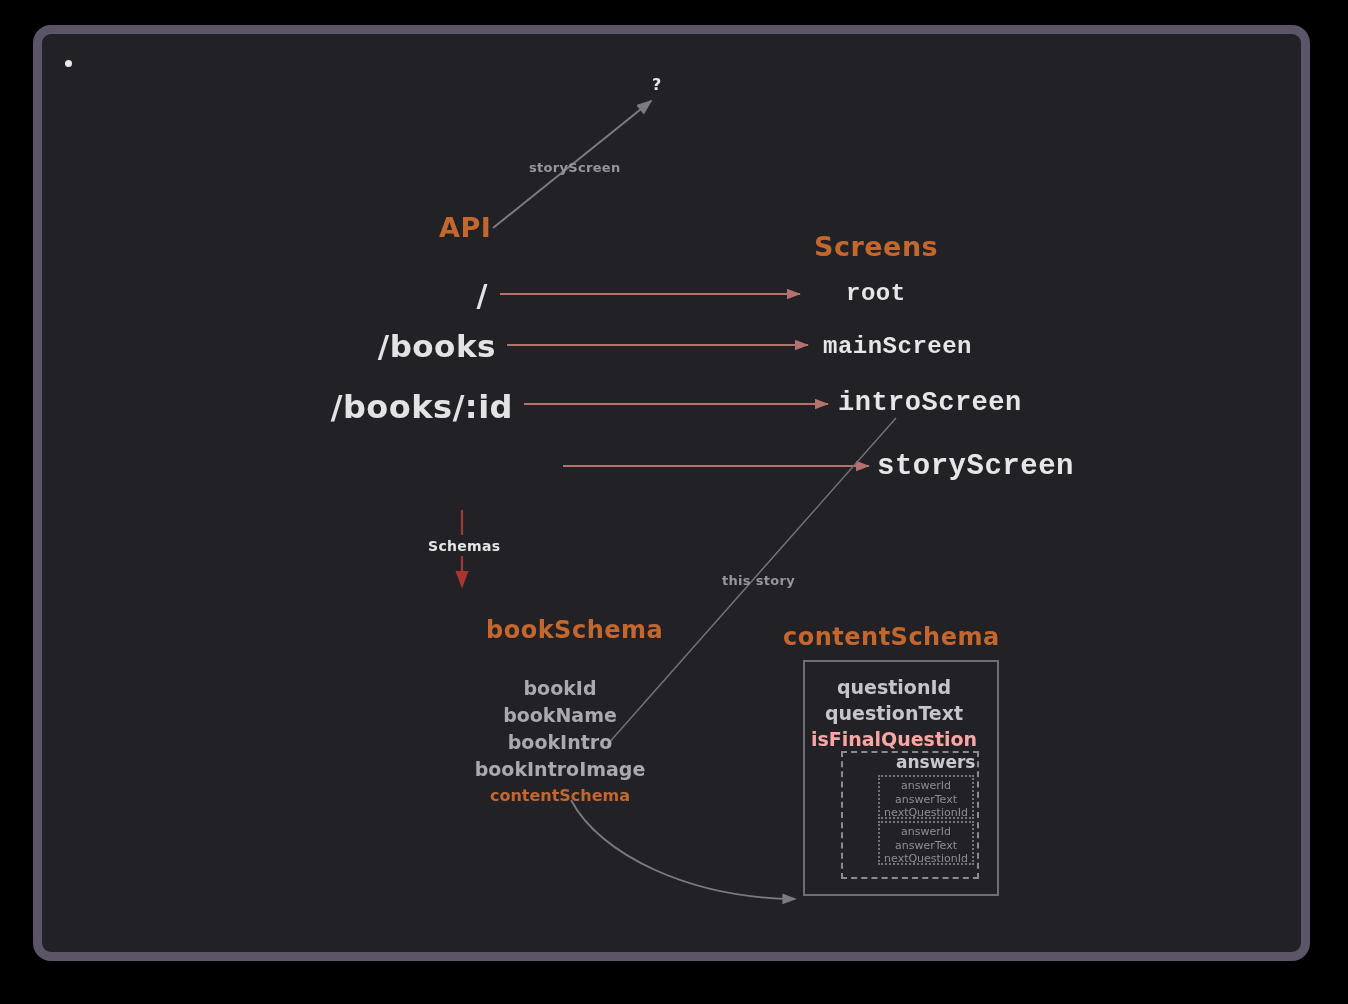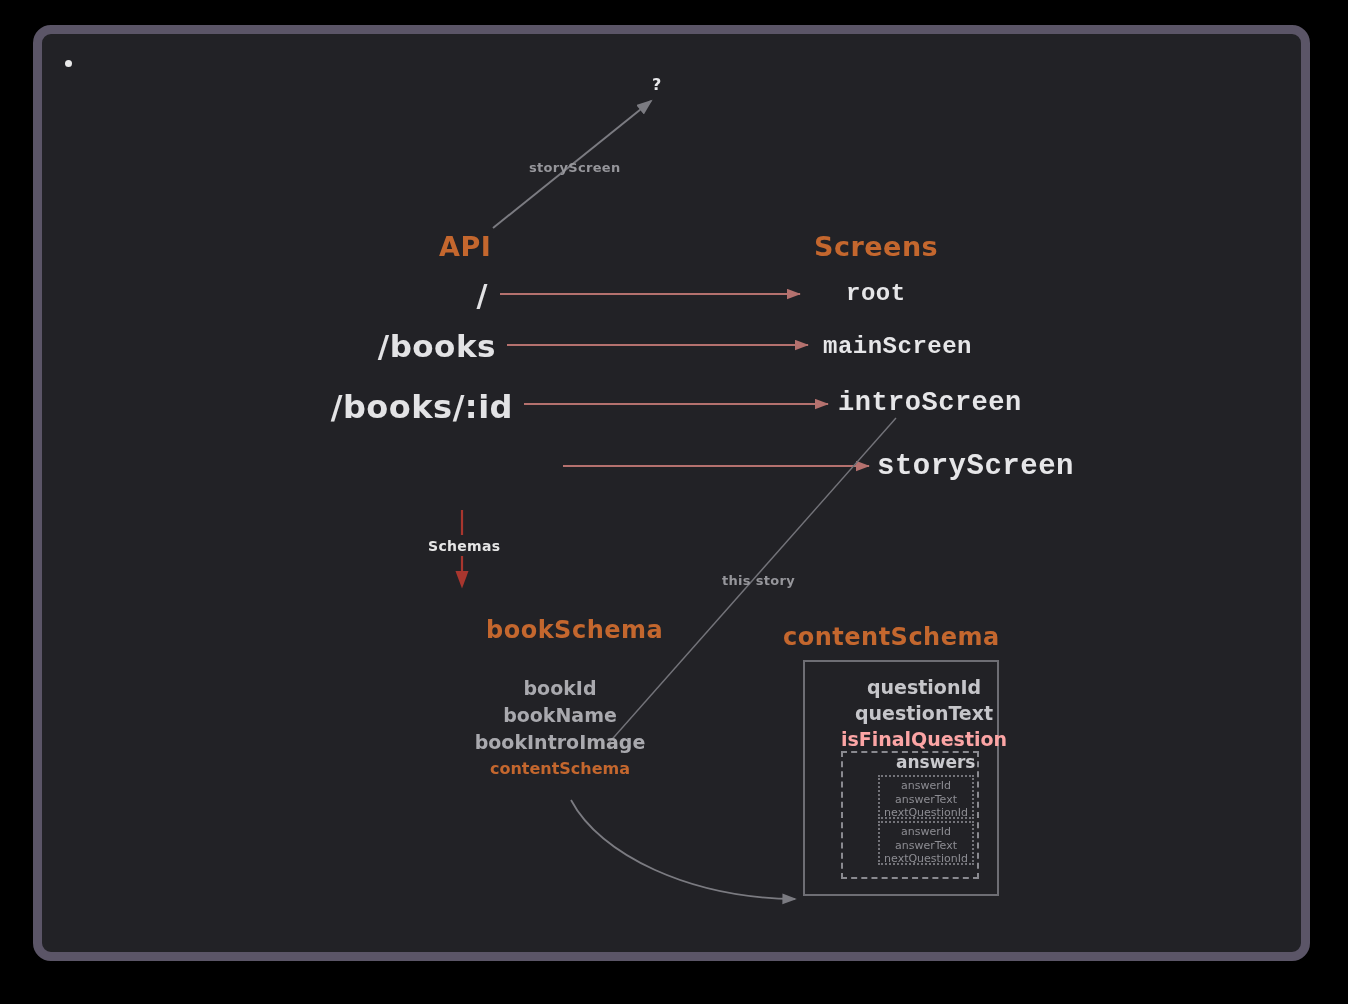--- a/index.html
+++ b/index.html
@@ -174,21 +174,21 @@
 
     <path d="M 571 800 C 600 855 690 898 795 899" fill="none" stroke="#7b7b81" stroke-width="1.8" marker-end="url(#arrowGrey)"></path>
   </svg>
 
   <div id="dot"></div>
 
   <div class="node qmark" style="left:652px; top:75px;">?</div>
 
   <div class="node edge-label" style="left:529px; top:160px;">storyScreen</div>
 
-  <div class="node heading" style="left:439px; top:231px;">API</div>
+  <div class="node heading" style="left:439px; top:212px;">API</div>
 
   <div class="node api-item" style="right:860px; top:278px; font-size:30px;">/</div>
 
   <div class="node api-item" style="right:852px; top:328px; font-size:31px;">/books</div>
 
   <div class="node api-item" style="right:835px; top:388px; font-size:32px;">/books/:id</div>
 
 
   <div class="node heading" style="left:814px; top:231px;">Screens</div>
 
@@ -202,29 +202,30 @@
 
   <div class="node edge-label-white" style="left:428px; top:538px;">Schemas</div>
 
   <div class="node edge-label" style="left:722px; top:573px;">this story</div>
 
   <div class="node heading" style="left:486px; top:616px; font-size:24px;">bookSchema</div>
 
   <div style="position:absolute; left:420px; top:675px; width:280px;">
     <div class="schema-field" style="font-size:19px; line-height:27px;">bookId</div>
     <div class="schema-field" style="font-size:19px; line-height:27px;">bookName</div>
+    <div class="schema-field" style="font-size:19px; line-height:27px;">bookIntro</div>
     <div class="schema-field" style="font-size:19px; line-height:27px;">bookIntroImage</div>
     <div class="schema-field-accent" style="font-size:16px; line-height:26px;">contentSchema</div>
   </div>
 
   <div class="node heading" style="left:783px; top:623px; font-size:24px;">contentSchema</div>
 
   <div class="box-solid" style="left:803px; top:660px; width:196px; height:236px;"></div>
 
-  <div style="position:absolute; left:826px; top:674px; width:196px;">
+  <div style="position:absolute; left:796px; top:674px; width:196px;">
     <div class="schema-field" style="font-size:19px; line-height:26px; color:#c6c6ca;">questionId</div>
     <div class="schema-field" style="font-size:19px; line-height:26px; color:#c6c6ca;">questionText</div>
     <div class="schema-field" style="font-size:19px; line-height:26px; color:#fca5a5;">isFinalQuestion</div>
   </div>
 
   <div class="box-dashed" style="left:841px; top:751px; width:138px; height:128px;"></div>
 
   <div class="answers-title" style="left:896px; top:752px;">answers</div>
 
   <div class="box-dotted" style="left:878px; top:775px; width:96px; height:44px;">

